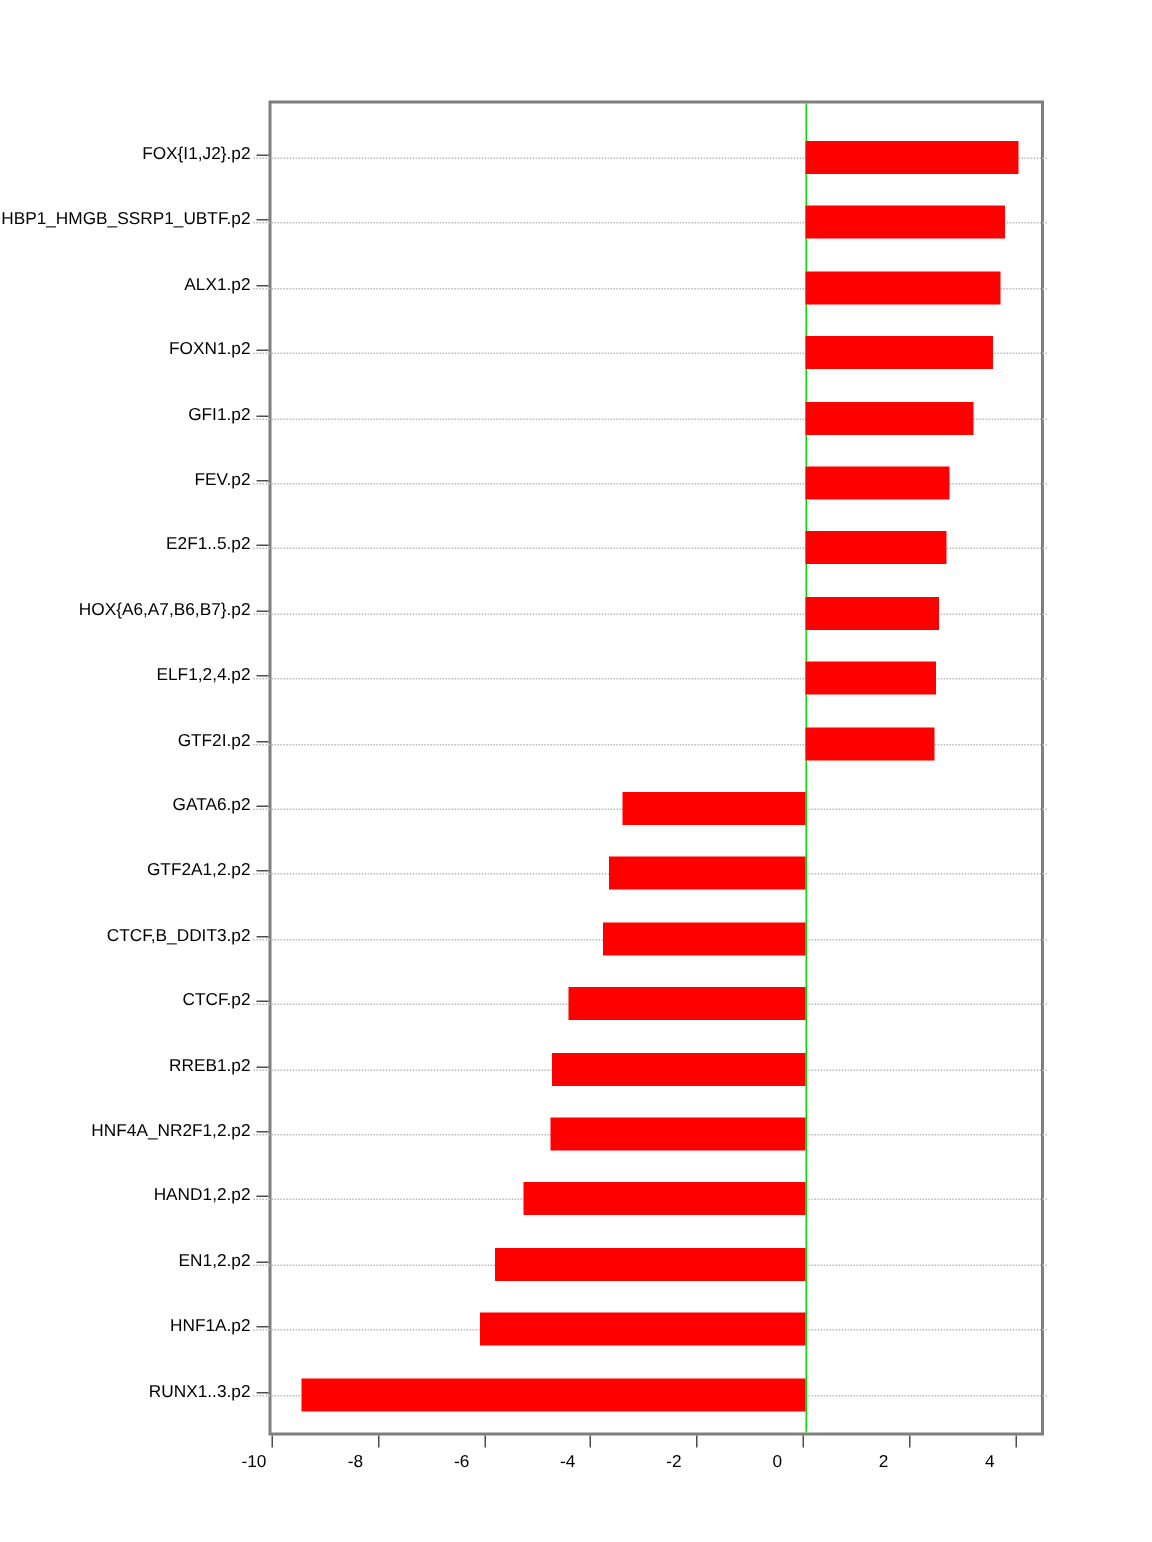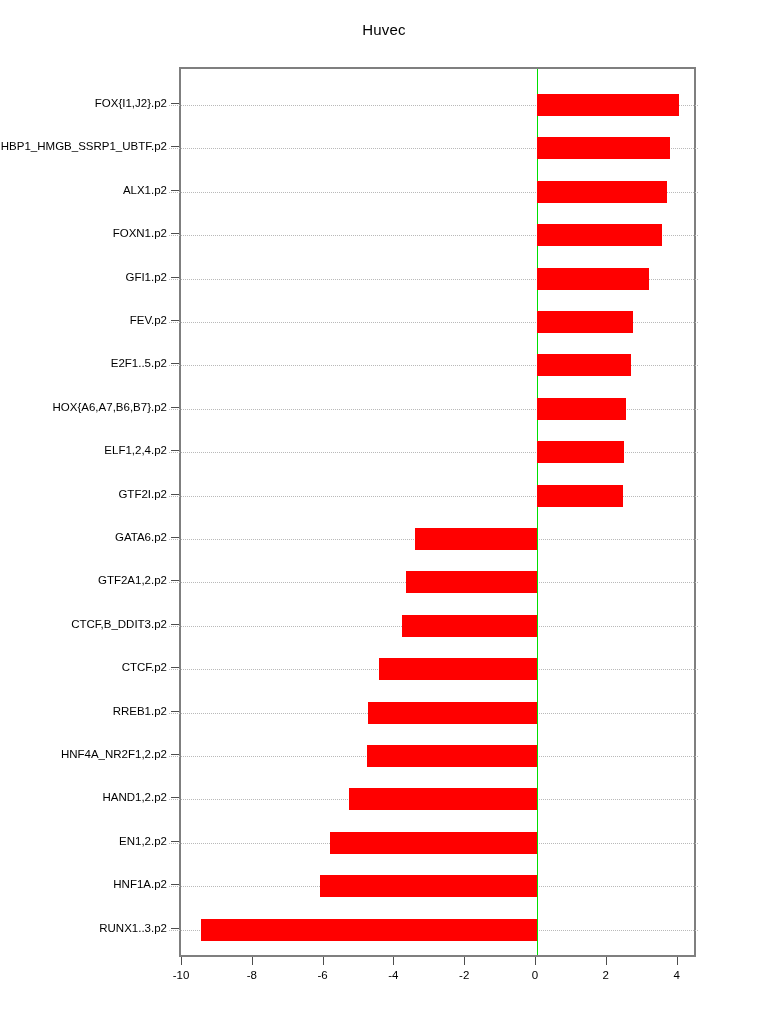--- a/index.html
+++ b/index.html
@@ -126,42 +126,40 @@
     top: 957px;
     width: 0;
     height: 8px;
     border-left: 1px solid #4d4d4d;
   }
   .xtick-label {
     position: absolute;
     top: 968px;
     width: 40px;
     margin-left: -20px;
-    text-align: center;
     font-size: 11.5px;
     line-height: 14px;
     color: #000;
   }
   #x-axis-title {
     position: absolute;
     left: 179px;
     top: 1048px;
     width: 517px;
     text-align: center;
     font-size: 11.5px;
     line-height: 14px;
     color: #000;
   }
 </style>
 </head>
 <body>
 
 <div id="figure">
 
-  <div id="chart-title">Huvec</div>
 
   <div id="plot-panel">
     <div id="plot-inner">
       <div id="gridlines-layer">
           <div class="gridline" style="top: 36px;"></div>
           <div class="gridline" style="top: 79.4px;"></div>
           <div class="gridline" style="top: 122.8px;"></div>
           <div class="gridline" style="top: 166.2px;"></div>
           <div class="gridline" style="top: 209.6px;"></div>
           <div class="gridline" style="top: 253px;"></div>

